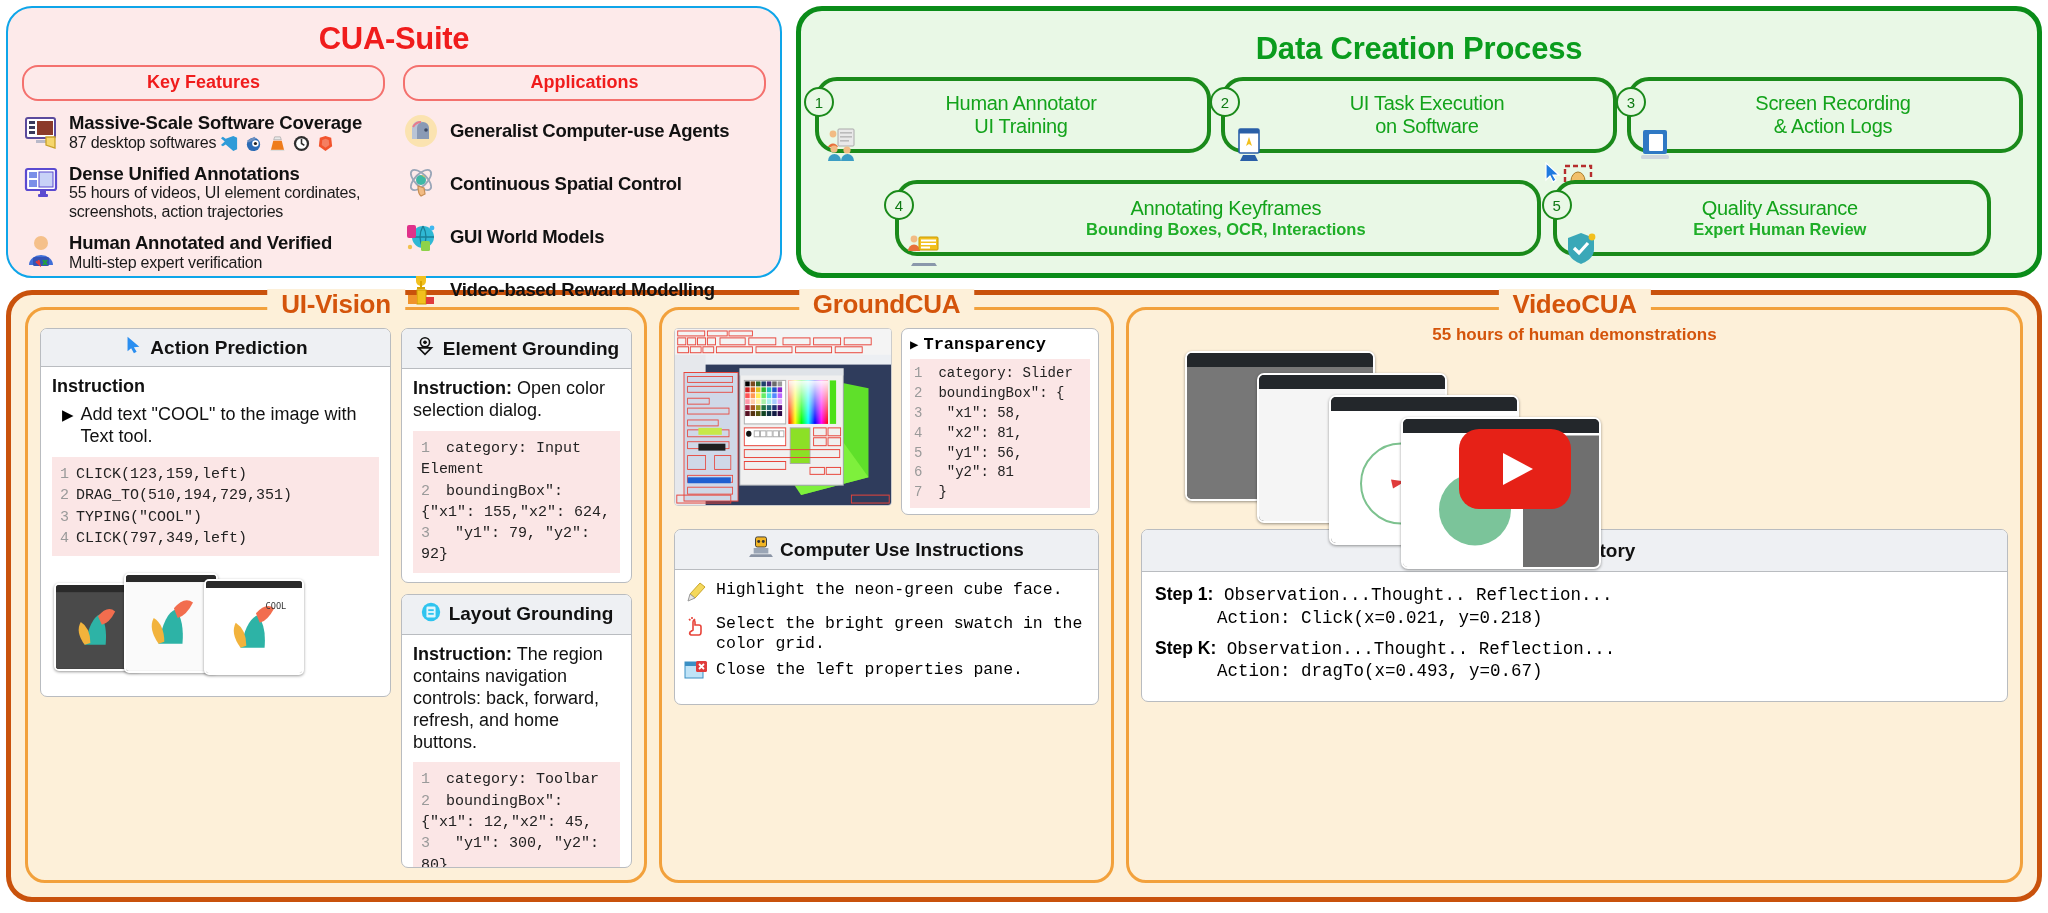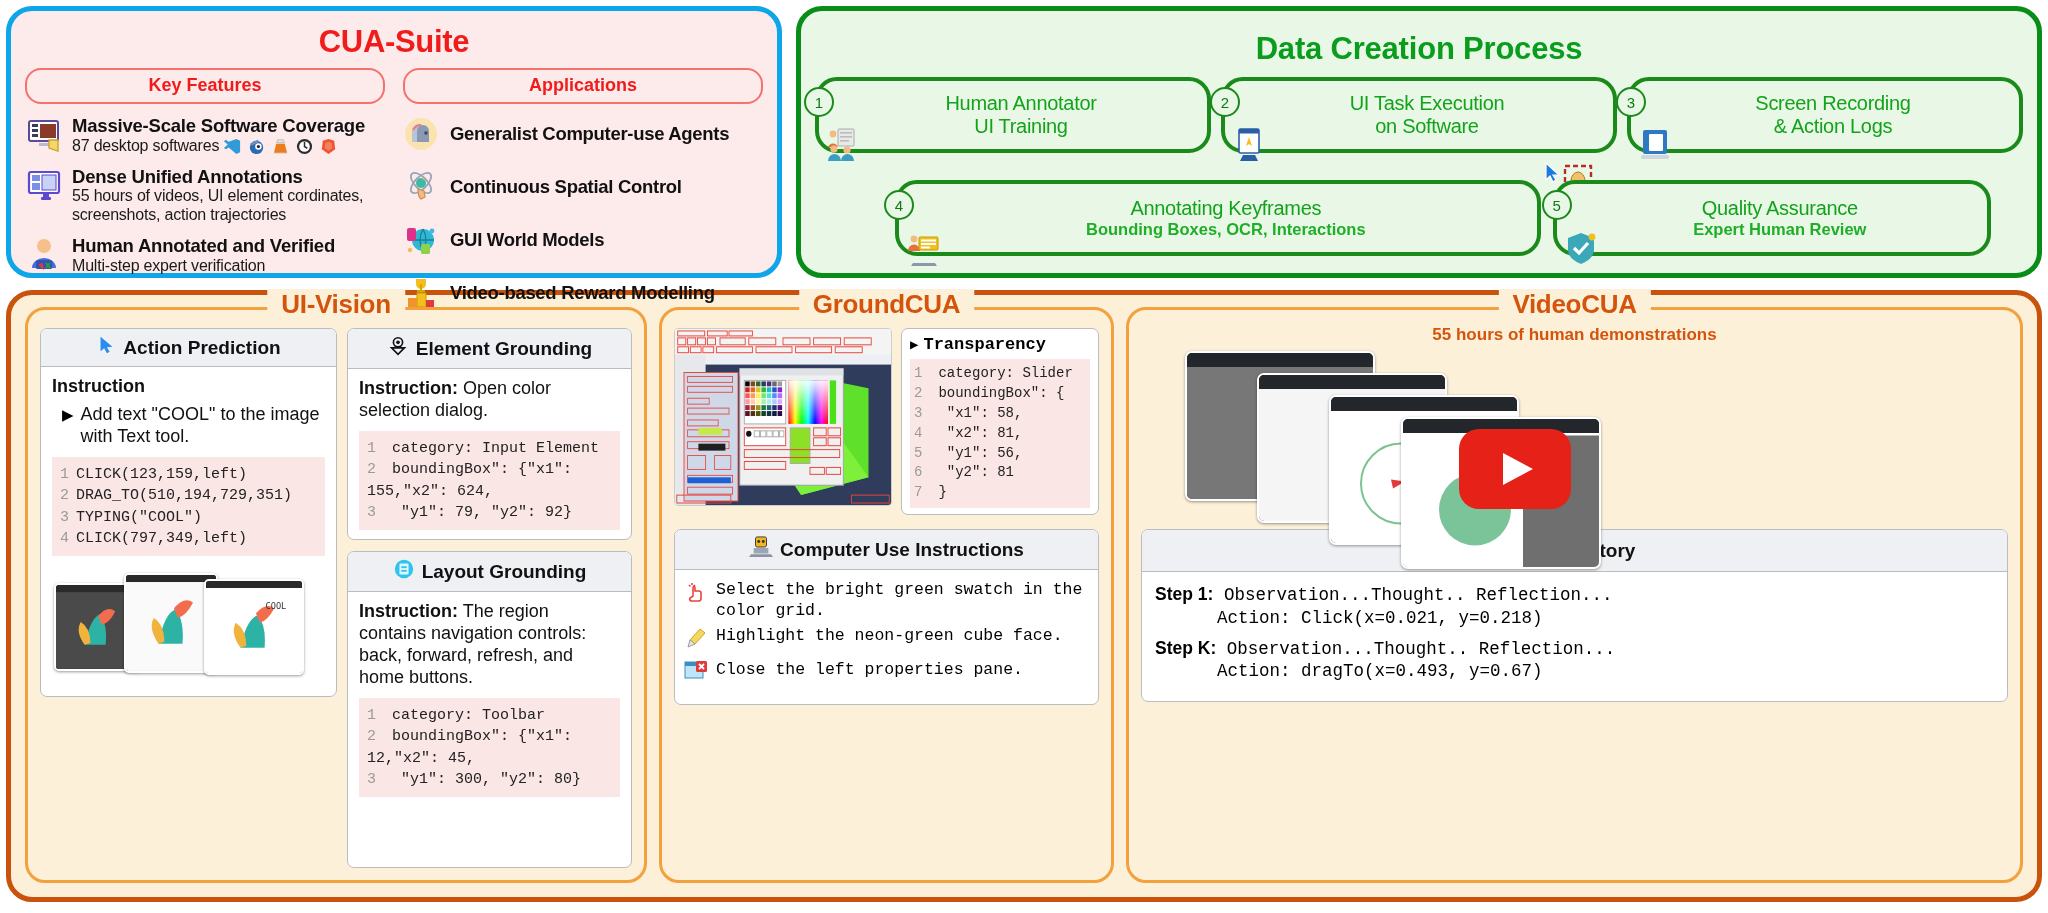--- a/index.html
+++ b/index.html
@@ -11,21 +11,21 @@
   }
   .page { position: relative; width:2048px; height:913px; padding:6px; }
 
   
   .top-row { display:flex; gap:14px; height:272px; }
 
   
   .cua-panel {
     width: 776px;
     background:#fdeaea;
-    border:5px solid #0ea5e9;
+    border:2px solid #0ea5e9;
     border-radius:26px;
     position:relative;
     padding:6px 14px 8px 14px;
   }
   .cua-title {
     text-align:center; color:#f01c1c; font-weight:bold; font-size:31px;
     letter-spacing:-0.3px; margin-top:7px; margin-bottom:8px;
   }
   .cua-cols { display:flex; gap:18px; }
   .cua-col { flex:1; }
@@ -103,21 +103,21 @@
   }
   .card-body { padding:9px 11px; }
   .instr-h { font-weight:bold; font-size:18px; color:#111; }
   .instr-line { font-size:18px; color:#111; line-height:1.22; }
   .bullet-row { display:flex; gap:7px; margin-top:7px; padding-left:10px; }
   .code {
     background:#fbe6e6; font-family:"Liberation Mono", monospace; font-size:15px;
     color:#222; padding:7px 8px; line-height:1.42; margin-top:9px;
   }
   .code .ln { color:#9a9a9a; display:inline-block; width:16px; }
-  .colA { width:297px; display:flex; flex-direction:column; gap:0; }
+  .colA { width:351px; display:flex; flex-direction:column; gap:0; }
   .colB { flex:1; display:flex; flex-direction:column; gap:11px; }
 
   
   .thumbs { position:relative; height:118px; margin-top:13px; }
   .thumb {
     position:absolute; border-radius:5px; background:#3b3b3b; border:2px solid #fff;
     box-shadow:0 1px 3px rgba(0,0,0,.4); overflow:hidden;
   }
   .thumb .bar { height:7px; background:#2a2a2a; }
   .thumb .canvas { background:#f2f2f2; width:100%; height:calc(100% - 7px); position:relative;}
@@ -684,35 +684,35 @@
                 <circle cx="15.5" cy="6" r="1.6" fill="#333"></circle>
                 <path d="M5 13 h16 v6 H5z" fill="#9aa5b5"></path>
                 <path d="M2 20 h22 l2 3 H0z" fill="#8a94a5"></path>
               </svg>
           </span>
           <span>Computer Use Instructions</span>
         </div>
         <div class="card-body" style="padding:10px 9px">
           <div class="cu-line">
             <span style="flex:0 0 24px">
+              <svg width="24" height="22" viewBox="0 0 24 22">
+                  <path d="M6 14 L16 3 l5 4 -10 11z" fill="#f4d85c" stroke="#c9a52a"></path>
+                  <path d="M6 14 l5 4 -7 3z" fill="#e6e6e6" stroke="#999"></path>
+                </svg>
+            </span>
+            <span>Highlight the neon-green cube face.</span>
+          </div>
+          <div class="cu-line">
+            <span style="flex:0 0 24px">
               <svg width="24" height="24" viewBox="0 0 24 24">
                   <path d="M8 3 v2 M5 5 l1.4 1.4 M11 5 l-1.4 1.4" stroke="#e8443a" stroke-width="1.6"></path>
                   <path d="M9 8 v8 l-3 2 q-1 2 1 3 h8 q2 0 2-3 v-5 q0-2-2-2 h-4 V8 q0-1.5-1-1.5 T9 8z" fill="#fff" stroke="#e8443a" stroke-width="1.6"></path>
                 </svg>
             </span>
             <span>Select the bright green swatch in the color grid.</span>
-          </div>
-          <div class="cu-line">
-            <span style="flex:0 0 24px">
-              <svg width="24" height="22" viewBox="0 0 24 22">
-                  <path d="M6 14 L16 3 l5 4 -10 11z" fill="#f4d85c" stroke="#c9a52a"></path>
-                  <path d="M6 14 l5 4 -7 3z" fill="#e6e6e6" stroke="#999"></path>
-                </svg>
-            </span>
-            <span>Highlight the neon-green cube face.</span>
           </div>
           <div class="cu-line">
             <span style="flex:0 0 24px">
               <svg width="24" height="22" viewBox="0 0 24 22">
                   <rect x="1" y="2" width="18" height="16" fill="#bfe3f7" stroke="#3a8fc4"></rect>
                   <rect x="1" y="2" width="18" height="4" fill="#3a8fc4"></rect>
                   <rect x="12" y="1" width="11" height="11" rx="1.5" fill="#e03b3b"></rect>
                   <path d="M15 4 l5 5 M20 4 l-5 5" stroke="#fff" stroke-width="1.8"></path>
                 </svg>
             </span>

